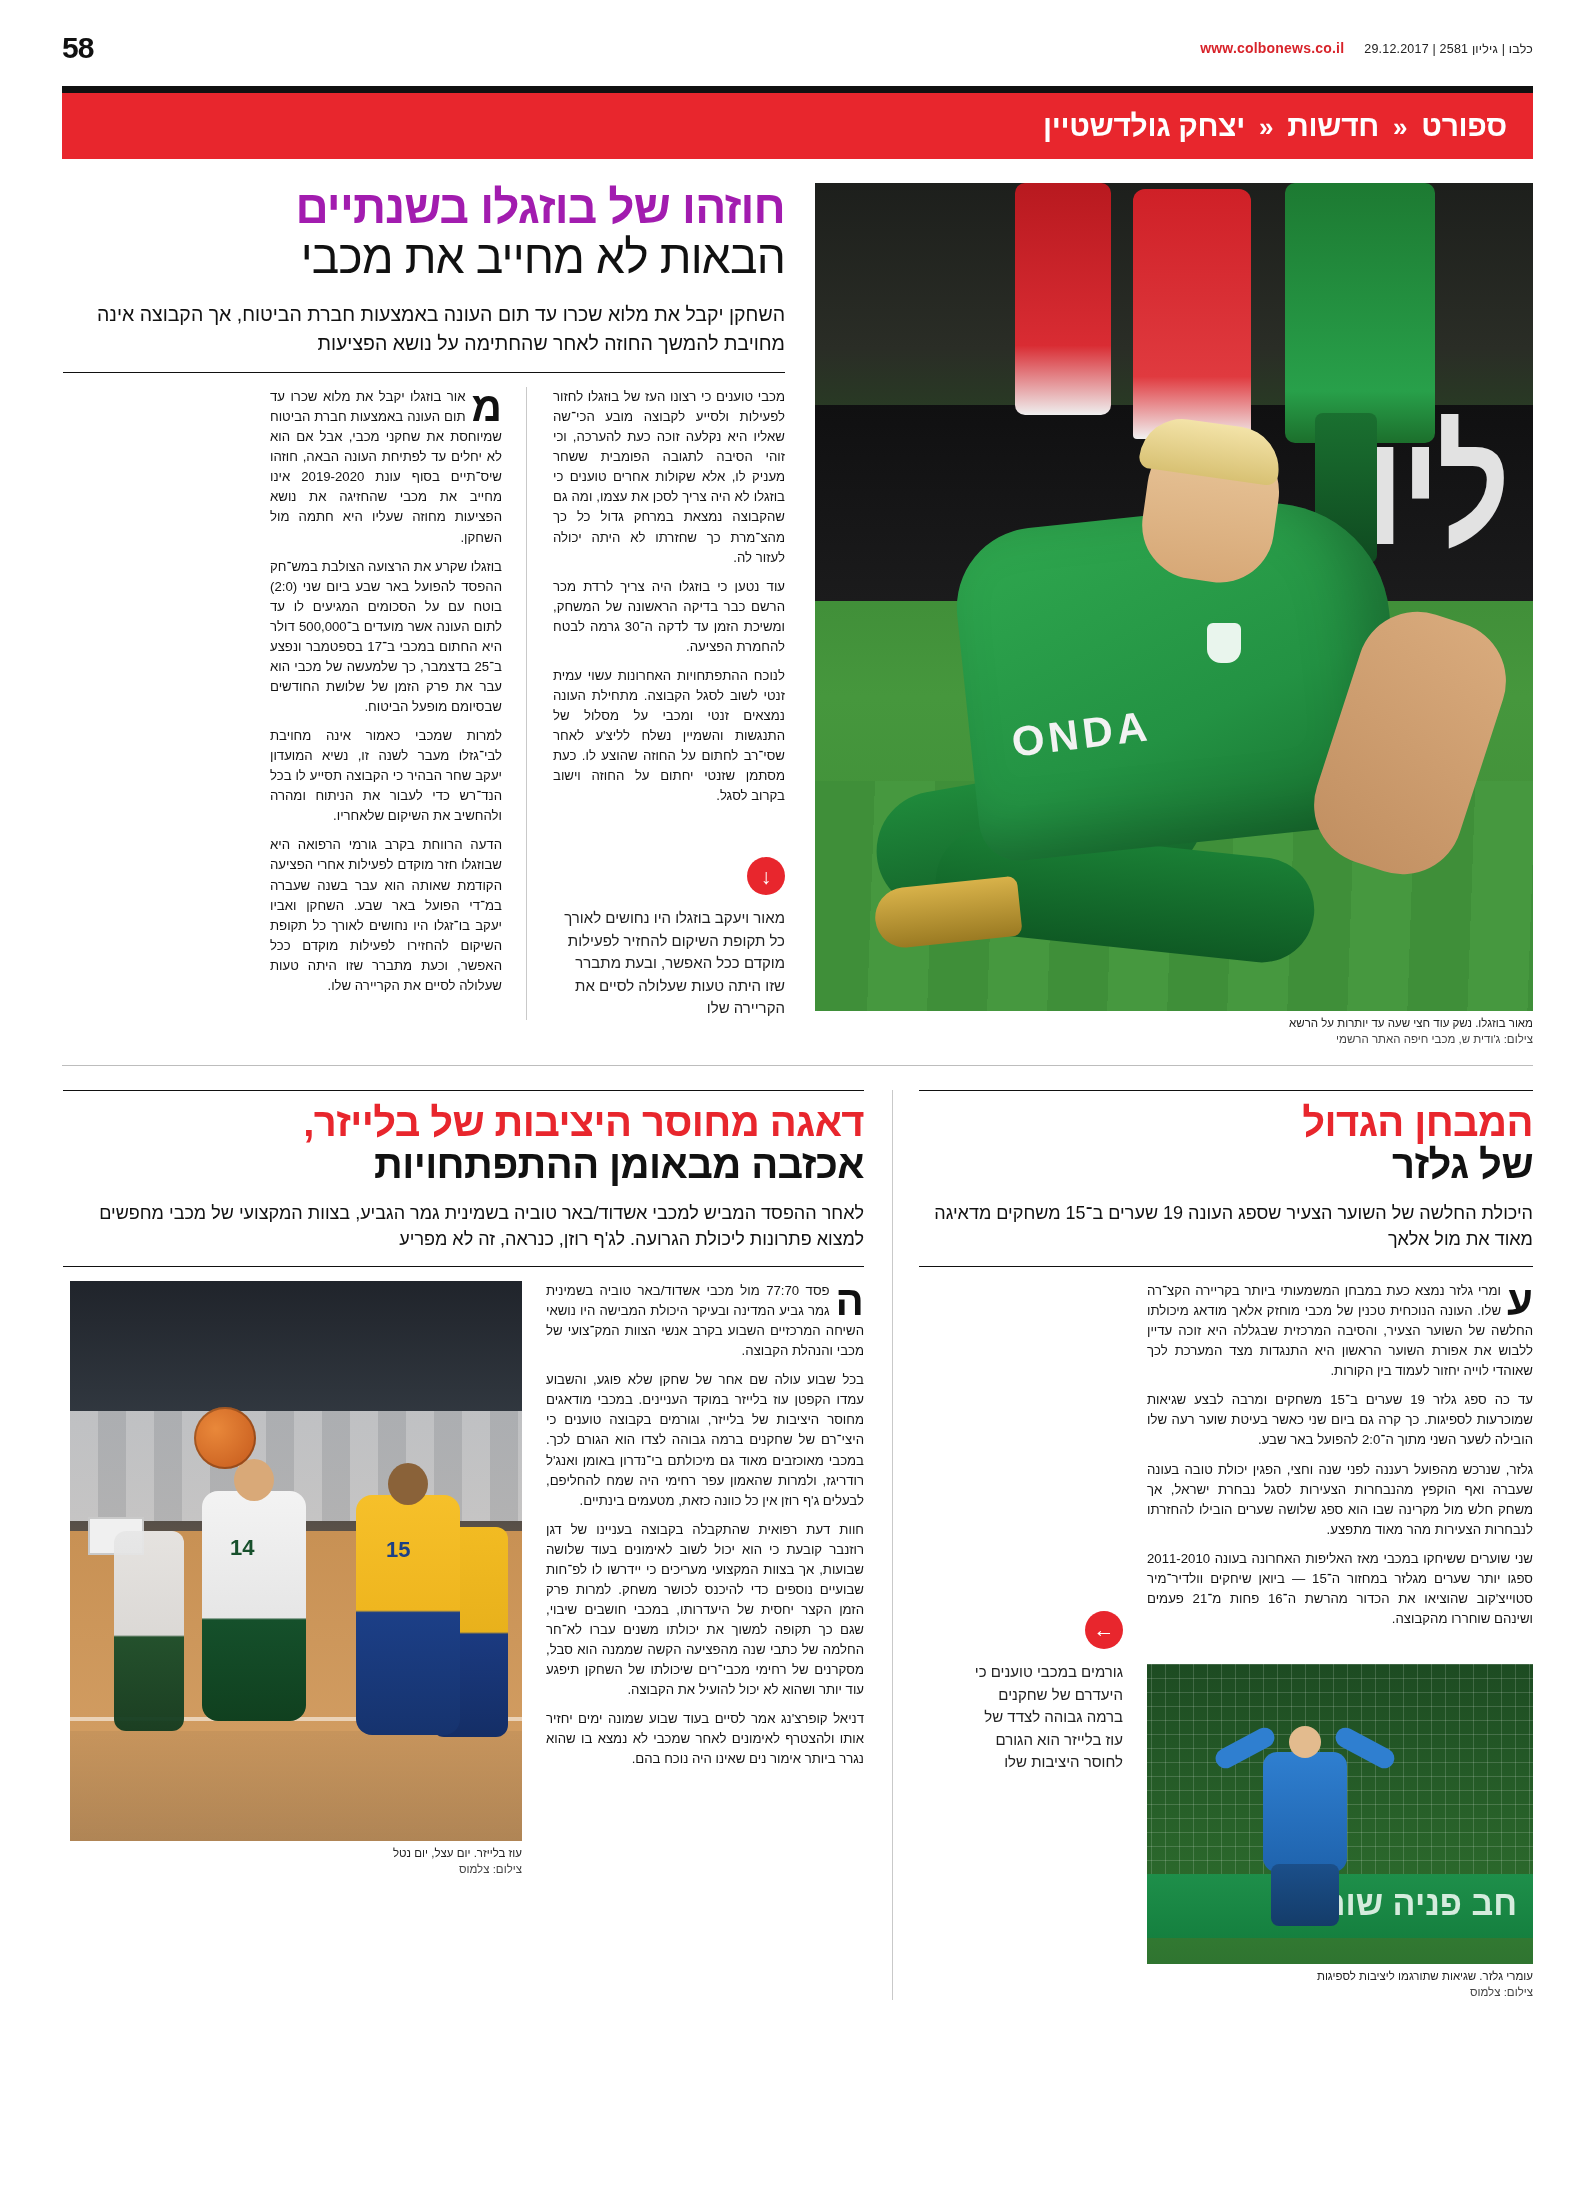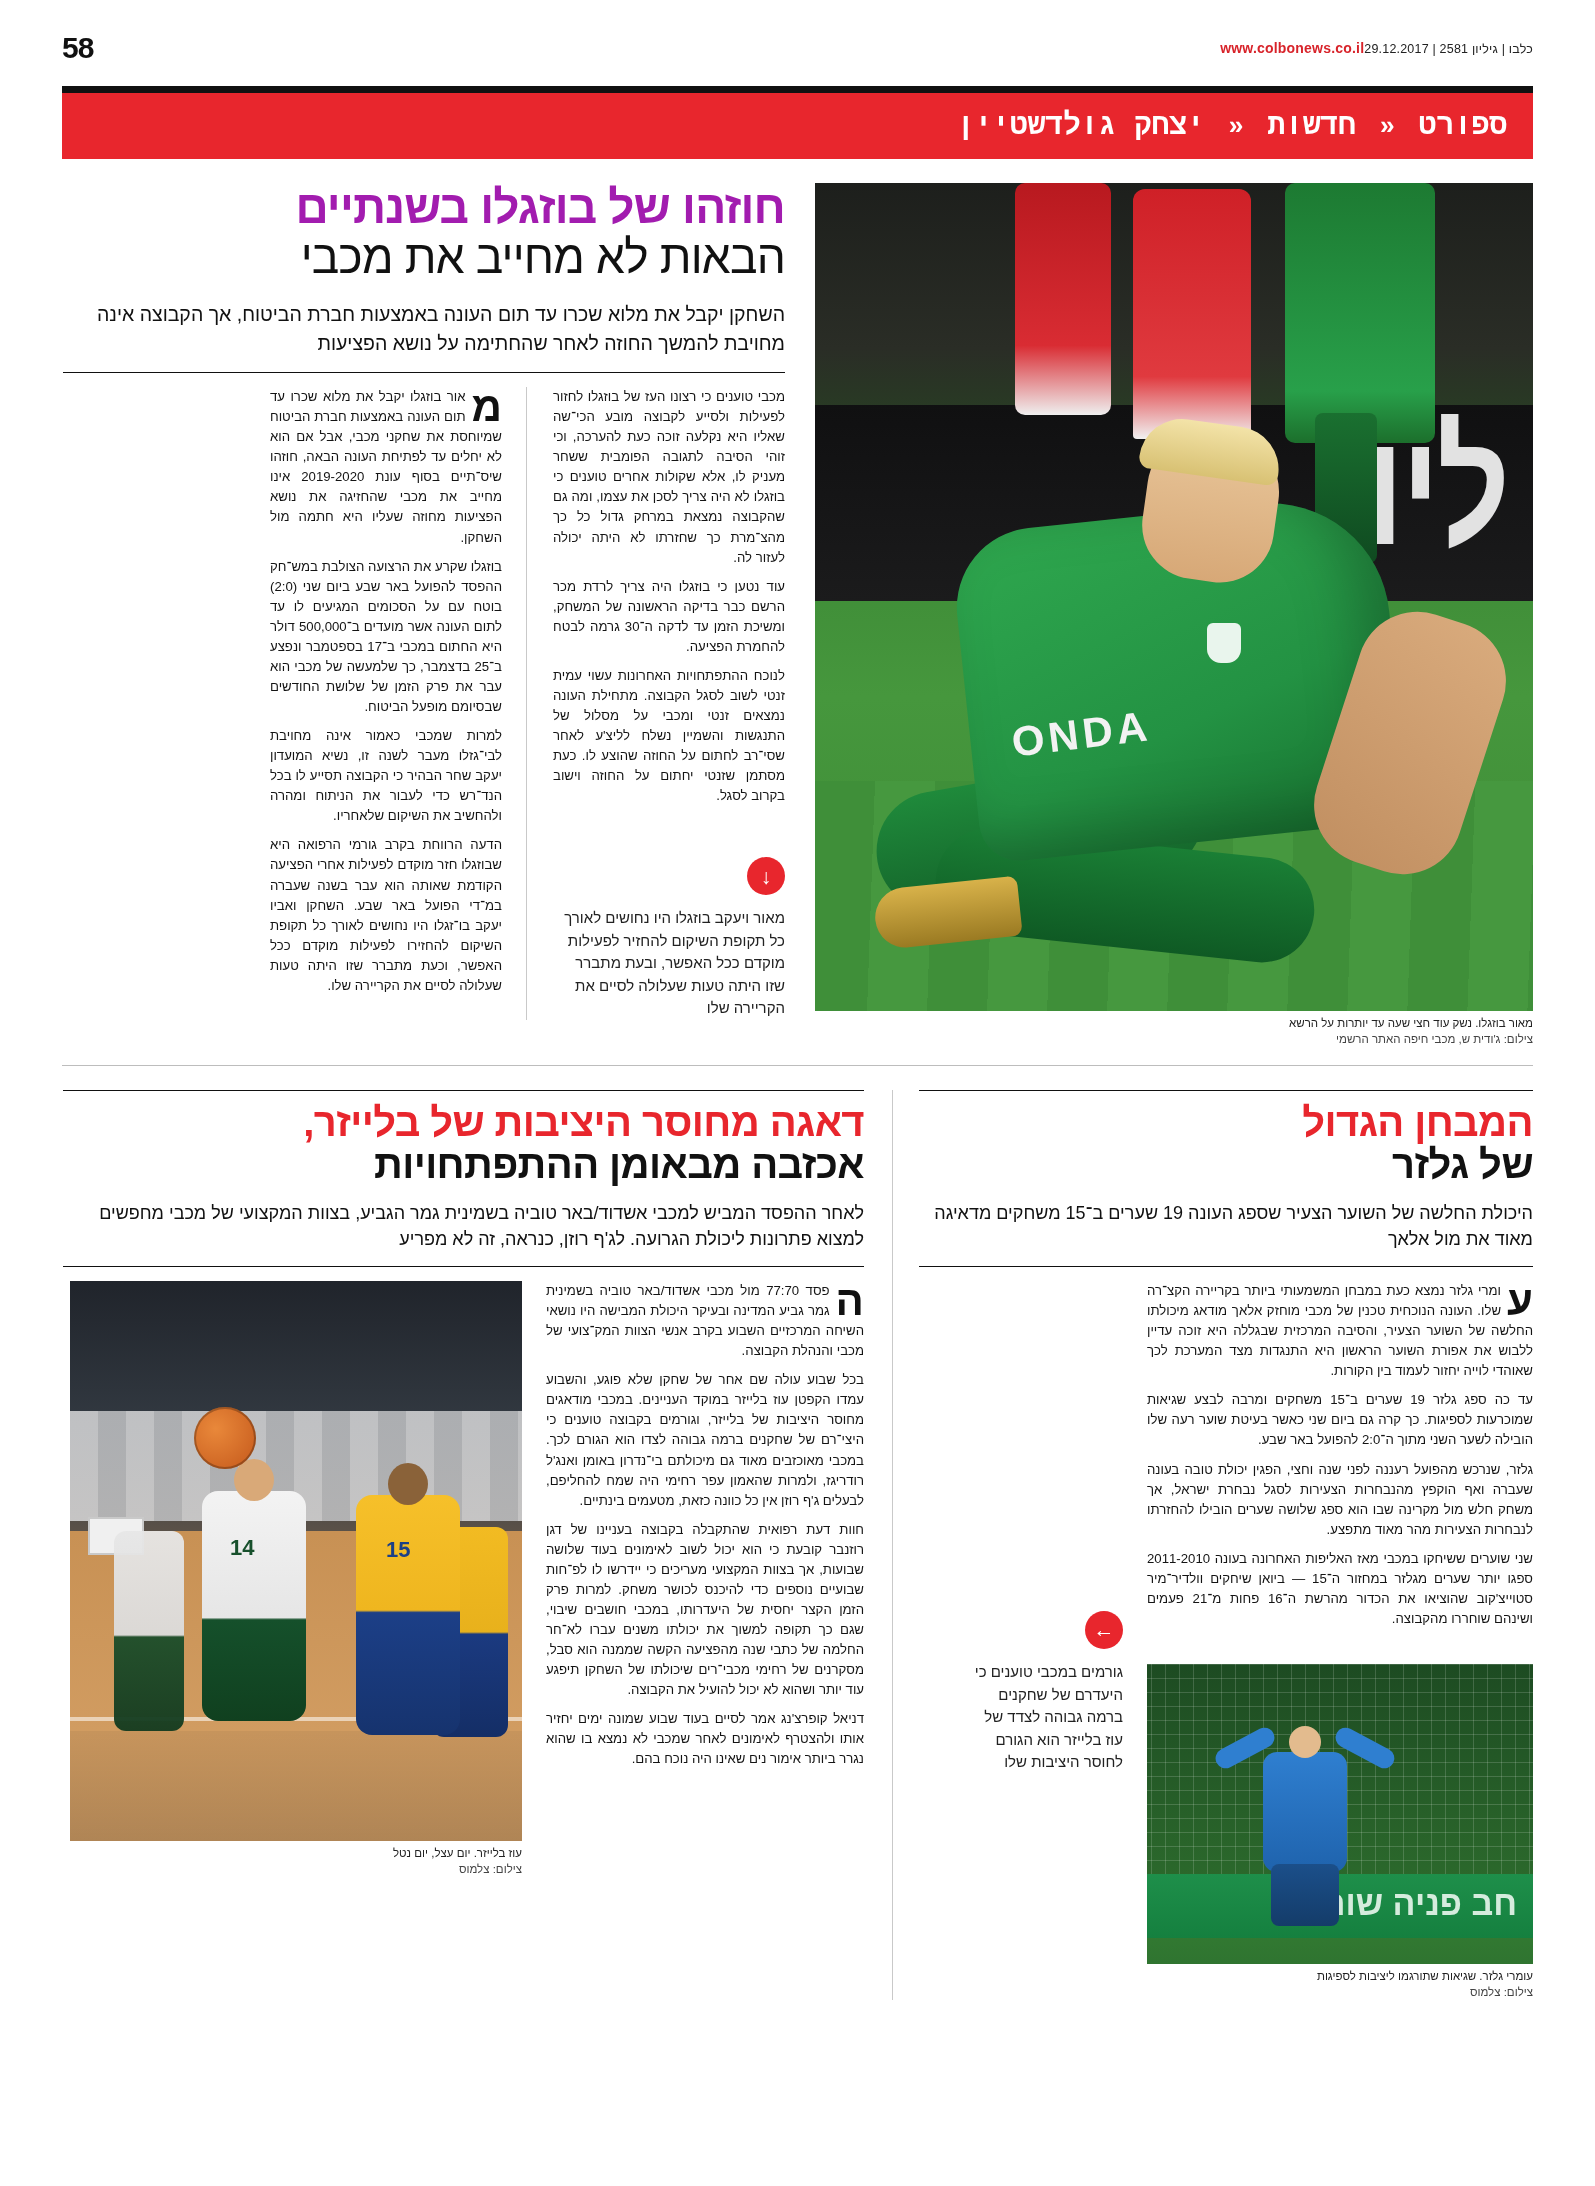--- a/index.html
+++ b/index.html
@@ -27,21 +27,21 @@
   .masthead {
     height: 76px;
     display: flex;
     align-items: center;
     justify-content: space-between;
     flex-direction: row-reverse;
   }
   .masthead-left {
     display: flex;
     align-items: baseline;
-    gap: 0;
+    gap: 20px;
     direction: ltr;
     font-size: 13px;
     letter-spacing: .2px;
   }
   .site-url {
     color: #d8232a;
     font-weight: bold;
     font-size: 14px;
   }
   .masthead-meta {
@@ -67,21 +67,20 @@
     color: #fff;
     border-top: 7px solid #111;
   }
   .section-bar .inner {
     width: 100%;
     text-align: right;
     direction: rtl;
     font-size: 30px;
     font-weight: bold;
     letter-spacing: -0.3px;
-    font-family: Liberation Mono, monospace;
   }
   .section-bar .sep { font-size: 26px; padding: 0 6px; }
   .section-bar .byline { font-weight: bold; }
 
   
   .top-block {
     display: flex;
     flex-direction: row;
     gap: 0;
     margin-top: 24px;

